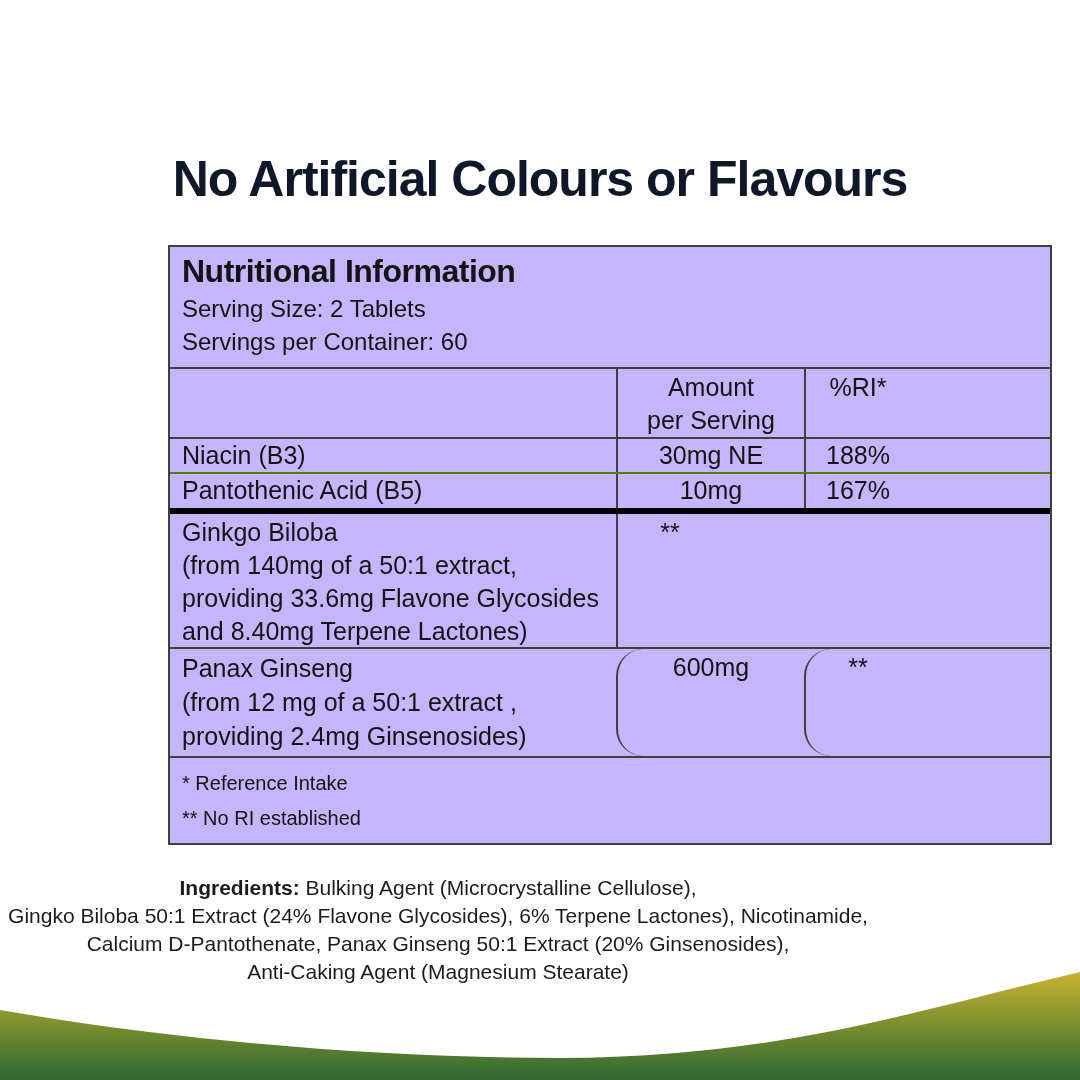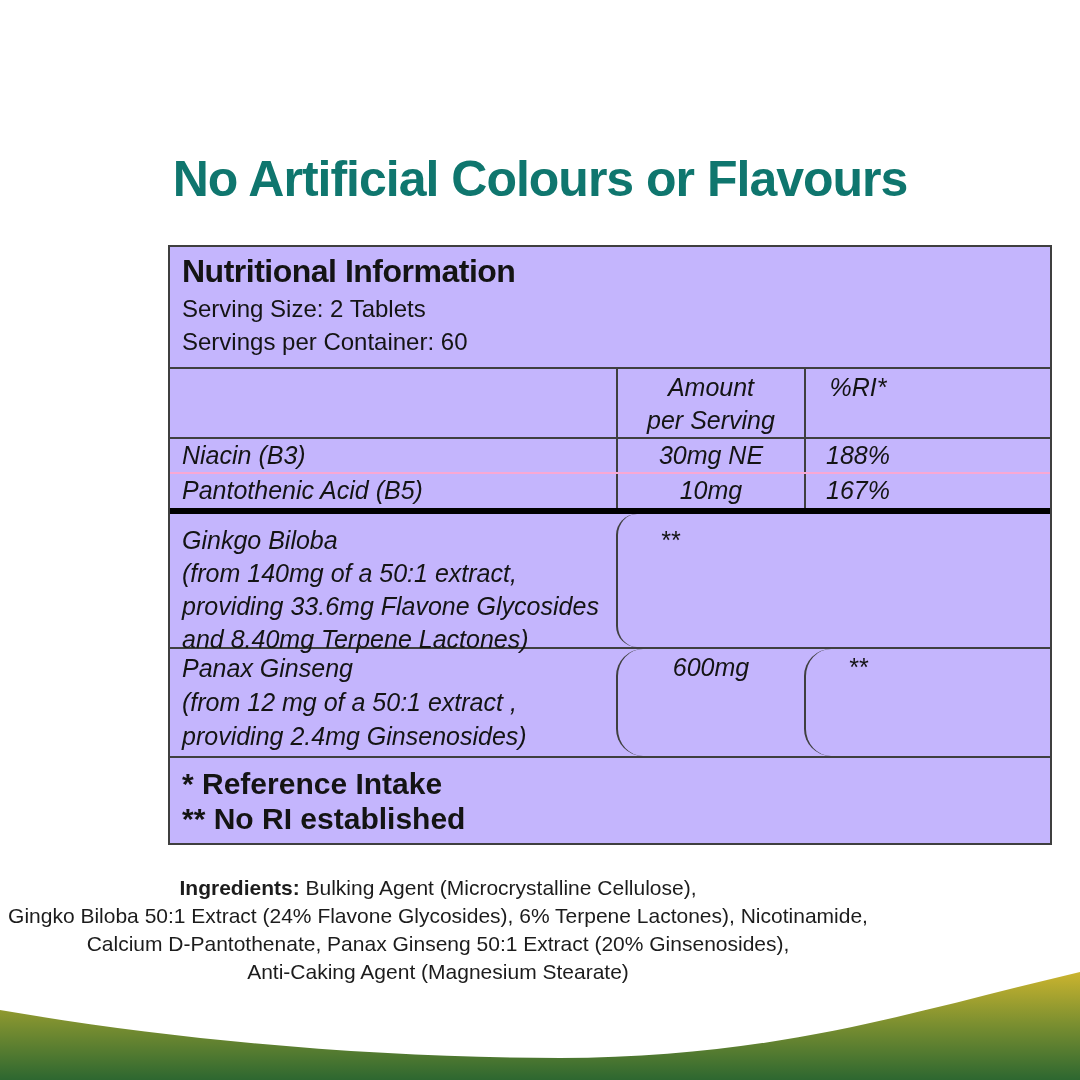--- a/index.html
+++ b/index.html
@@ -11,21 +11,21 @@
     position:relative;
     overflow:hidden;
   }
   .canvas { position:absolute; inset:0; width:1080px; height:1080px; background:#fff; }
 
   
   .page-title {
     position:absolute; top:148px; left:0; width:1080px;
     text-align:center;
     font-size:50px; font-weight:bold; letter-spacing:-1px;
-    color:#0f766e;
+    color:#0f172a;
     line-height:62px;
   }
 
   
   .panel {
     position:absolute; left:168px; top:245px;
     width:884px; height:600px;
     border:2px solid #3f3f3f;
     box-sizing:border-box;
     display:flex; flex-direction:column;
@@ -33,48 +33,48 @@
   }
   .panel * { box-sizing:border-box; }
 
   .head-block {
     height:122px; border-bottom:2px solid #3f3f3f;
     padding:3px 14px 0 12px;
   }
   .panel-heading { font-size:32px; font-weight:bold; line-height:42px; letter-spacing:-0.5px; }
   .head-sub { font-size:24px; line-height:33px; }
 
-  .trow { display:flex; width:100%;font-style:italic; }
+  .trow { display:flex; width:100%; }
   .c-name   { width:446px; padding-left:12px; }
   .c-amount { width:188px; border-left:2px solid #3f3f3f; text-align:center; }
   .c-ri     { width:106px; border-left:2px solid #3f3f3f; text-align:center; }
 
   .colhead-row { height:70px; border-bottom:2px solid #3f3f3f; font-size:25px; }
   .colhead-row .c-amount { line-height:33px; padding-top:2px; }
   .colhead-row .c-ri { line-height:33px; padding-top:2px; }
 
   .simple-row { font-size:25px; }
-  .row-niacin { height:35px; border-bottom:2px solid #f9a8d4; }
+  .row-niacin { height:35px; border-bottom:2px solid #4d7c0f; }
   .row-niacin > div { line-height:32px; }
   .row-panto { height:40px; border-bottom:6px solid #000000; }
   .row-panto > div { line-height:32px; }
 
   .multi-row { font-size:25px; border-bottom:2px solid #3f3f3f; }
   .row-ginkgo { height:135px; }
   .row-ginkgo .name-line { line-height:33px; }
-  .row-ginkgo > div { padding-top:10px;border-radius:21px; }
+  .row-ginkgo > div { padding-top:2px; }
   .row-panax { height:109px; }
   .row-panax .name-line { line-height:34px; }
   .row-panax > div { padding-top:2px;border-radius:27px; }
   .multi-row .c-amount, .multi-row .c-ri { line-height:33px; }
 
   .foot-block {
     flex:1 1 auto;
     padding:8px 20px 0 12px;
-    font-size:30px; line-height:35px;font-weight:bold;
+    font-size:20px; line-height:35px;
   }
 
   
   .ingredients {
     position:absolute; top:874px; left:0; width:876px;
     text-align:center;
     font-size:21px; line-height:28px;
     color:#1c1c1c;
   }
   .ingredients b { font-weight:bold; }

